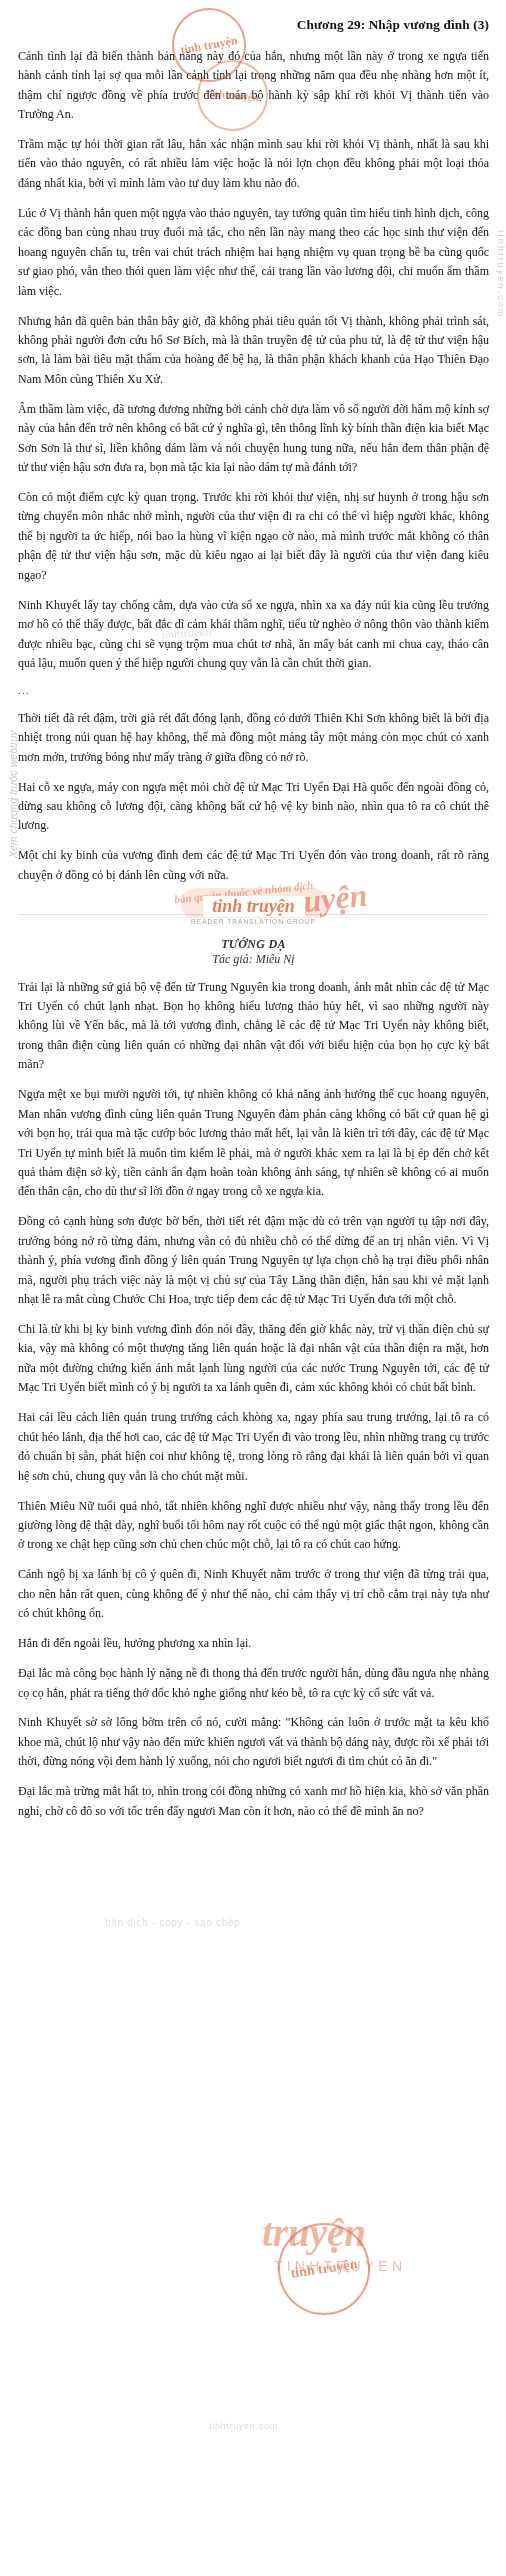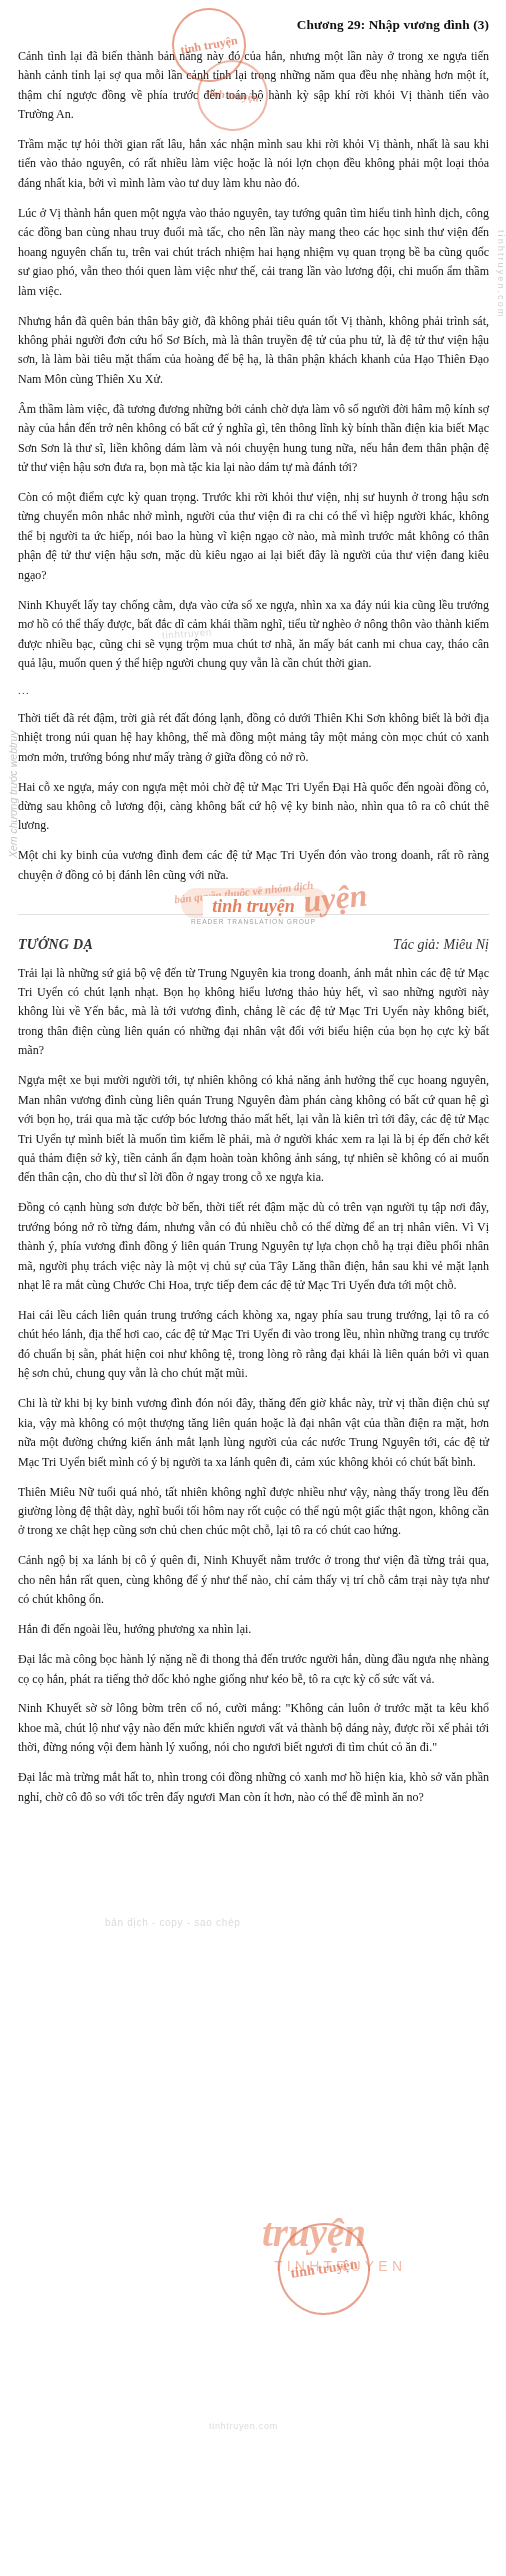--- a/index.html
+++ b/index.html
@@ -45,24 +45,25 @@
   .divider-block {
     position: relative;
     width: 100%;
     height: 38px;
     margin: 4.2px 0 2.8px 0;
   }
   .meta-row {
     display: flex;
     justify-content: space-between;
     align-items: center;
-    font-size: 14px;
+    font-size: 12px;
     font-style: italic;
     color: #2b2b2b;
     margin: 1.4px 0 11px 0;
+    flex-direction: column;
   }
   .meta-left {
     font-style: italic;
     font-weight: bold;
     letter-spacing: 0.3px;
     color: #333;
   }
   .meta-right {
     font-style: italic;
     color: #333;
@@ -244,22 +245,22 @@
   </div>
 
   <div class="meta-row">
     <span class="meta-left">TƯỚNG DẠ</span>
     <span class="meta-right">Tác giả: Miêu Nị</span>
   </div>
 
   <p class="para">Trải lại là những sứ giả bộ vệ đến từ Trung Nguyên kia trong doanh, ánh mắt nhìn các đệ tử Mạc Tri Uyển có chút lạnh nhạt. Bọn họ không hiểu lương thảo hủy hết, vì sao những người này không lùi về Yến bắc, mà là tới vương đình, chẳng lẽ các đệ tử Mạc Tri Uyển này không biết, trong thân điện cùng liên quán có những đại nhân vật đối với biểu hiện của bọn họ cực kỳ bất mãn?</p>
   <p class="para">Ngựa mệt xe bụi mười người tới, tự nhiên không có khả năng ảnh hưởng thế cục hoang nguyên, Man nhân vương đình cùng liên quán Trung Nguyên đàm phán càng không có bất cứ quan hệ gì với bọn họ, trái qua mà tặc cướp bóc lương thảo mất hết, lại vẫn là kiên trì tới đây, các đệ tử Mạc Tri Uyển tự mình biết là muốn tìm kiếm lẽ phải, mà ở người khác xem ra lại là bị ép đến chở kết quả thảm điện sở kỳ, tiền cảnh ẩn đạm hoàn toàn không ảnh sáng, tự nhiên sẽ không có ai muốn đến thân cận, cho dù thư sĩ lời đồn ở ngay trong cỗ xe ngựa kia.</p>
   <p class="para">Đồng cỏ cạnh hùng sơn được bờ bến, thời tiết rét đậm mặc dù cỏ trên vạn người tụ tập nơi đây, trướng bóng nở rõ từng đám, nhưng vẫn có đủ nhiều chỗ có thể dừng để an trị nhân viên. Vì Vị thành ý, phía vương đình đồng ý liên quán Trung Nguyên tự lựa chọn chỗ hạ trại điều phối nhân mã, người phụ trách việc này là một vị chủ sự của Tây Lăng thần điện, hắn sau khi vẻ mặt lạnh nhạt lê ra mắt cùng Chước Chi Hoa, trực tiếp đem các đệ tử Mạc Tri Uyển đưa tới một chỗ.</p>
+  <p class="para">Chi là từ khi bị ky binh vương đình đón nói đây, thăng đến giờ khắc này, trừ vị thần điện chủ sự kia, vậy mà không có một thượng tăng liên quán hoặc là đại nhân vật của thần điện ra mặt, hơn nữa một đường chứng kiến ánh mắt lạnh lùng người của các nước Trung Nguyên tới, các đệ tử Mạc Tri Uyển biết mình có ý bị người ta xa lánh quên đi, cảm xúc không khỏi có chút bất bình.</p>
   <p class="para">Hai cái lều cách liên quán trung trướng cách khòng xa, ngay phía sau trung trướng, lại tô ra có chút héo lánh, địa thế hơi cao, các đệ tử Mạc Tri Uyển đi vào trong lều, nhìn những trang cụ trước đó chuẩn bị sẵn, phát hiện coi như không tệ, trong lòng rõ rằng đại khái là liên quán bởi vì quan hệ sơn chủ, chung quy vẫn là cho chút mặt mũi.</p>
-  <p class="para">Chi là từ khi bị ky binh vương đình đón nói đây, thăng đến giờ khắc này, trừ vị thần điện chủ sự kia, vậy mà không có một thượng tăng liên quán hoặc là đại nhân vật của thần điện ra mặt, hơn nữa một đường chứng kiến ánh mắt lạnh lùng người của các nước Trung Nguyên tới, các đệ tử Mạc Tri Uyển biết mình có ý bị người ta xa lánh quên đi, cảm xúc không khỏi có chút bất bình.</p>
   <p class="para">Thiên Miêu Nữ tuổi quá nhỏ, tất nhiên không nghĩ được nhiều như vậy, nàng thấy trong lều đến giường lòng đệ thật dày, nghĩ buổi tối hôm nay rốt cuộc có thể ngủ một giấc thật ngon, không cần ở trong xe chật hẹp cũng sơn chủ chen chúc một chỗ, lại tô ra có chút cao hứng.</p>
   <p class="para">Cảnh ngộ bị xa lánh bị cô ý quên đi, Ninh Khuyết nằm trước ở trong thư viện đã từng trải qua, cho nên hắn rất quen, cùng không để ý như thế nào, chỉ cảm thấy vị trí chỗ cắm trại này tựa như có chút không ổn.</p>
   <p class="para">Hắn đi đến ngoài lều, hướng phương xa nhìn lại.</p>
   <p class="para">Đại lắc mà công bọc hành lý nặng nề đi thong thả đến trước người hắn, dùng đầu ngưa nhẹ nhàng cọ cọ hắn, phát ra tiếng thở dốc khỏ nghe giống như kéo bễ, tô ra cực kỳ cố sức vất vả.</p>
   <p class="para">Ninh Khuyết sờ sờ lông bờm trên cổ nó, cười mắng: "Không cản luôn ở trước mặt ta kêu khổ khoe mã, chút lộ như vậy nào đến mức khiến ngươi vất vả thành bộ dáng này, được rồi xế phải tới thời, đừng nóng vội đem hành lý xuống, nói cho ngươi biết ngươi đi tìm chút cỏ ăn đi."</p>
   <p class="para">Đại lắc mà trừng mắt hất to, nhìn trong cói đồng những cỏ xanh mơ hồ hiện kia, khò sở văn phần nghỉ, chờ cô đô so với tốc trên đấy ngươi Man còn ít hơn, nào có thể đề mình ăn no?</p>
   <p class="para"></p>
 
 </div>
 

